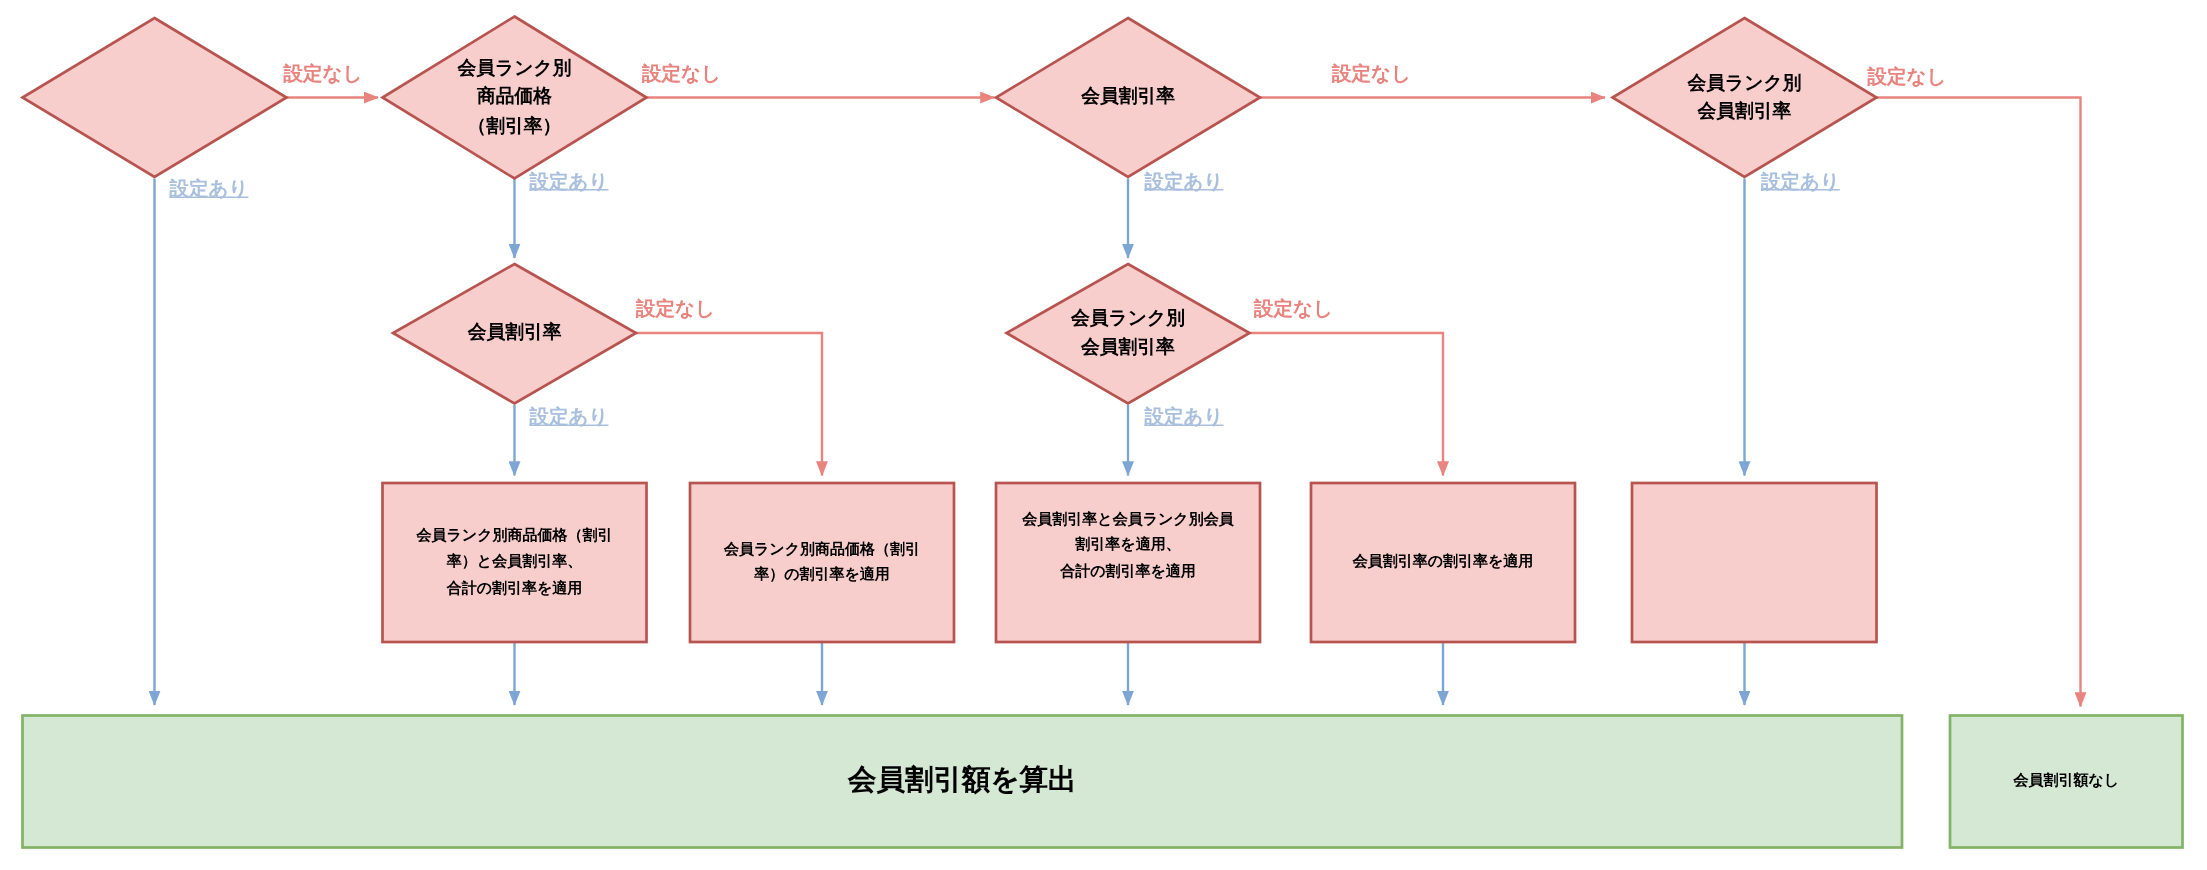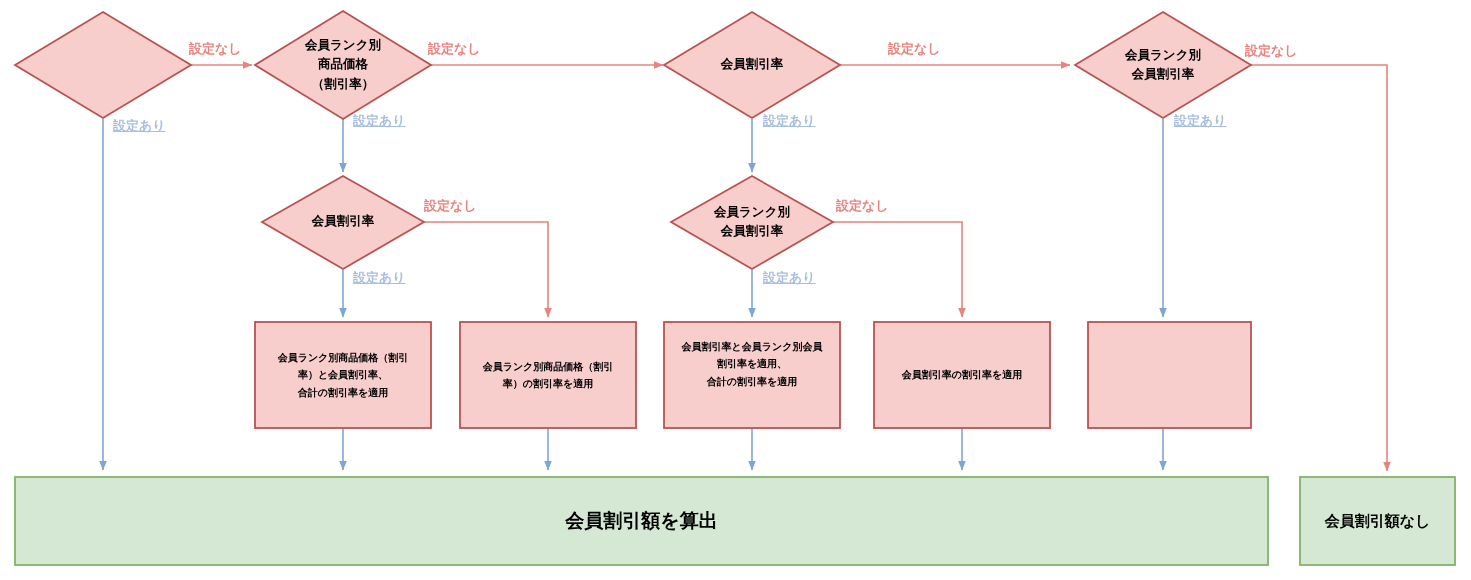--- a/index.html
+++ b/index.html
@@ -31,21 +31,21 @@
     justify-content: center;
     text-align: center;
     font-weight: bold;
     color: #000000;
     pointer-events: none;
     line-height: 1.55;
   }
   .diamond-label { font-size: 12.5px; }
   .box-label { font-size: 10px; line-height: 1.75; }
   .green-label-main { font-size: 19px; border-radius: 17px; }
-  .green-label-none { font-size: 15px; }
+  .green-label-none { font-size: 10px; }
   .edge-label {
     position: absolute;
     font-size: 13px;
     font-weight: bold;
     white-space: nowrap;
     pointer-events: none;
   }
   .lbl-no { color: #e8837d; }
   .lbl-yes { color: #a8bfdd; text-decoration: underline; }
 </style>

